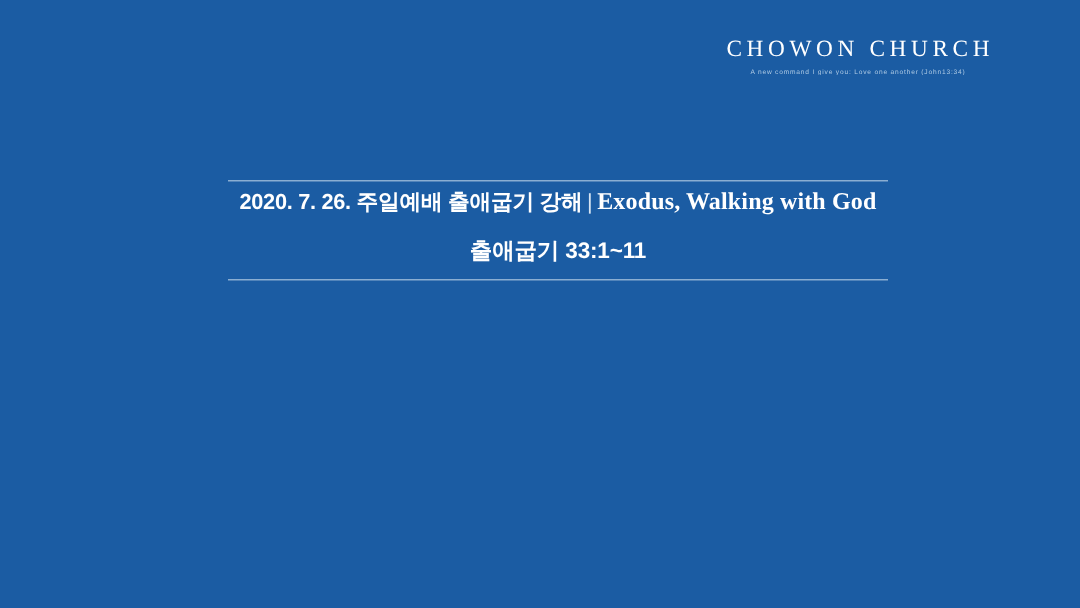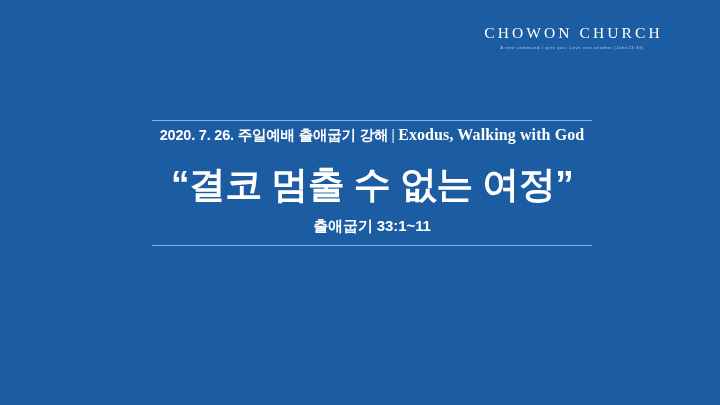--- a/index.html
+++ b/index.html
@@ -129,21 +129,20 @@
   </div>
 
   <div id="main-block">
 
     <div class="divider"></div>
 
     <div id="series-line">
       <span class="ko">2020. 7. 26. 주일예배 출애굽기 강해</span><span class="sep">|</span><span class="en">Exodus, Walking with God</span>
     </div>
 
-    <div id="sermon-title">“결코 멈출 수 없는 여정”</div>
 
     <div id="scripture-ref">출애굽기 33:1~11</div>
 
     <div class="divider"></div>
 
   </div>
 
 </div>
 
 </body></html>

